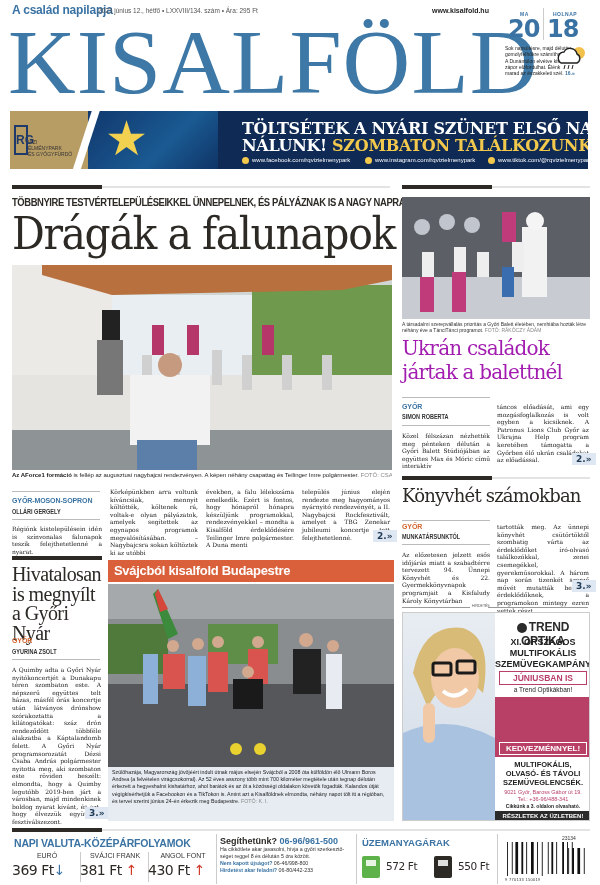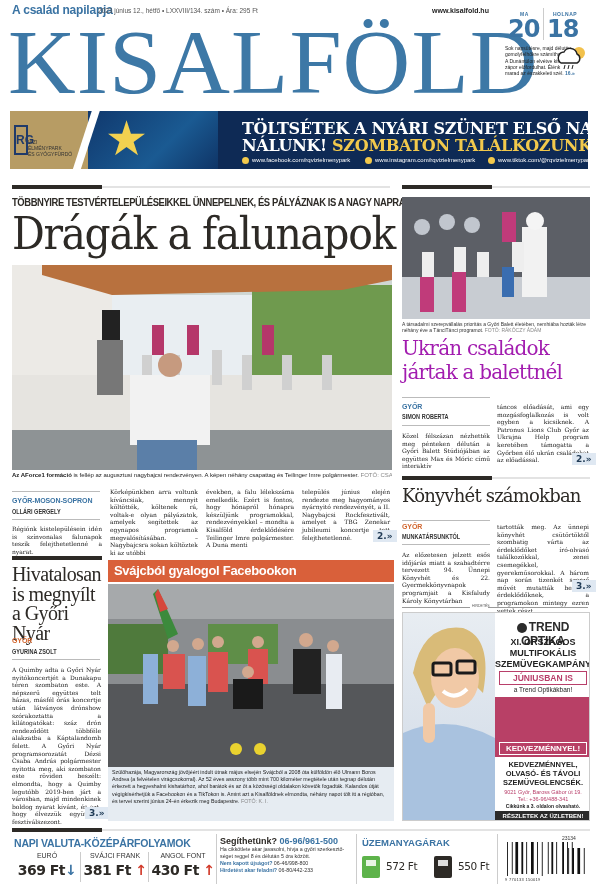--- a/index.html
+++ b/index.html
@@ -120,21 +120,21 @@
 #ad-m2{top:156px;font-size:7.5px;color:#222}
 #ad-m3{top:165px;font-size:7.5px;color:#222}
 #ad-addr{top:176px;font-size:5.5px;color:#b83f6a;font-weight:normal}
 #ad-tel{top:183px;font-size:5.5px;color:#b83f6a;font-weight:normal}
 #ad-cikk{top:190px;font-size:5px;color:#222}
 #ad-cta{top:198px;left:0;width:96px;height:11px;background:#2b2b2b;color:#fff;font-size:6px;line-height:11px}
 
 #f-rule{left:12px;top:829px;width:578px}
 #fx-title{left:14px;top:837px;font-size:10.5px;font-weight:bold;color:#3a73a3;letter-spacing:-0.2px;white-space:nowrap}
 .fx-lbl{top:852px;font-size:7px;color:#333;text-align:center;width:66px}
-.fx-val{top:862px;font-size:14px;font-weight:bold;color:#2d2a26;text-align:center;width:70px;font-family:"DejaVu Sans",sans-serif;white-space:nowrap;letter-spacing:-0.5px}
+.fx-val{top:862px;font-size:14px;font-weight:normal;color:#2d2a26;text-align:left;width:70px;font-family:"DejaVu Sans",sans-serif;white-space:nowrap;letter-spacing:-0.5px}
 .fx-val .dn{color:#3a73a3}
 .fx-val .up{color:#d23b2b}
 #fx1l{left:14px}#fx2l{left:82px}#fx3l{left:150px}
 #fx1v{left:12px}#fx2v{left:80px}#fx3v{left:148px}
 .fxdiv{top:852px;width:1px;height:30px;background:#ccc}
 #fxd1{left:80px}#fxd2{left:148px}
 #help{left:220px;top:836px;width:130px}
 #help-title{font-size:9px;font-weight:bold;color:#2d2a26;white-space:nowrap}
 #help-title span{color:#3a73a3}
 .help-l{font-size:5.3px;line-height:7px;color:#333;white-space:nowrap}
@@ -289,21 +289,21 @@
 <div class="abs more" id="bk-more">3.»</div>
 
 <div class="abs rule" id="r-left"></div>
 <div class="abs" id="l-head">Hivatalosan is megnyílt a Győri Nyár</div>
 <div class="abs loc orange" id="l-loc">GYŐR</div>
 <div class="abs author" id="l-auth">GYURINA ZSOLT</div>
 <div class="abs hr" id="l-hr2"></div>
 <div class="abs body" id="l-c0">A Quimby adta a Győri Nyár nyitókoncertjét a Dunakapu téren szombaton este. A népszerű együttes telt házas, másfél órás koncertje után látványos drónshow szórakoztatta a kilátogatókat: száz drón rendeződött többféle alakzatba a Káptalandomb felett. A Győri Nyár programsorozatát Dézsi Csaba András polgármester nyitotta meg, aki szombaton este röviden beszélt: elmondta, hogy a Quimby legutóbb 2019-ben járt a városban, majd mindenkinek boldog nyarat kívánt, és azt, hogy élvezzük együtt a fesztiválszezont.</div>
 <div class="abs more" id="l-more">3.»</div>
 
-<div class="abs" id="sw-title">Svájcból gyalogol Facebookon</div>
+<div class="abs" id="sw-title">Svájcból kisalfold Budapestre</div>
 <div class="abs" id="swphoto">
   <svg width="286" height="183" viewBox="0 0 286 183">
     <rect width="286" height="183" fill="#8a8d90"></rect>
     <rect x="0" y="0" width="286" height="35" fill="#a6a9ab"></rect>
     <rect x="0" y="40" width="60" height="50" fill="#4f7a3c"></rect>
     <rect x="100" y="40" width="70" height="40" fill="#5f8e48"></rect>
     <rect x="0" y="100" width="286" height="83" fill="#55575a"></rect>
     <polygon points="50,5 70,50 60,55 45,10" fill="#3c8a3c"></polygon>
     <polygon points="50,5 60,25 52,28 47,10" fill="#d6473b"></polygon>
     <g fill="#d9534f">
@@ -352,21 +352,21 @@
   </div>
   <div class="abs" id="ad-right">
     <div class="ad-t" id="ad-brand"><i></i><span>TREND OPTIKA</span></div>
     <div class="ad-t" id="ad-l1">XI. ORSZÁGOS</div>
     <div class="ad-t" id="ad-l2">MULTIFOKÁLIS</div>
     <div class="ad-t" id="ad-l3">SZEMÜVEGKAMPÁNY</div>
     <div class="ad-t" id="ad-jun">JÚNIUSBAN IS</div>
     <div class="ad-t" id="ad-trend">a Trend Optikákban!</div>
     <div class="ad-t" id="ad-50box"></div>
     <div class="ad-t" id="ad-kedv">KEDVEZMÉNNYEL!</div>
-    <div class="ad-t" id="ad-m1">KEDVEZMÉNNYEL,</div>
+    <div class="ad-t" id="ad-m1">MULTIFOKÁLIS,</div>
     <div class="ad-t" id="ad-m2">OLVASÓ- ÉS TÁVOLI</div>
     <div class="ad-t" id="ad-m3">SZEMÜVEGLENCSÉK.</div>
     <div class="ad-t" id="ad-addr">9021 Győr, Baross Gábor út 19.</div>
     <div class="ad-t" id="ad-tel">Tel.: +36-96/488-341</div>
     <div class="ad-t" id="ad-cikk">Cikkünk a 3. oldalon olvasható.</div>
     <div class="ad-t" id="ad-cta">RÉSZLETEK AZ ÜZLETBEN!</div>
   </div>
 </div>
 
 <div class="abs rule" id="f-rule"></div>

